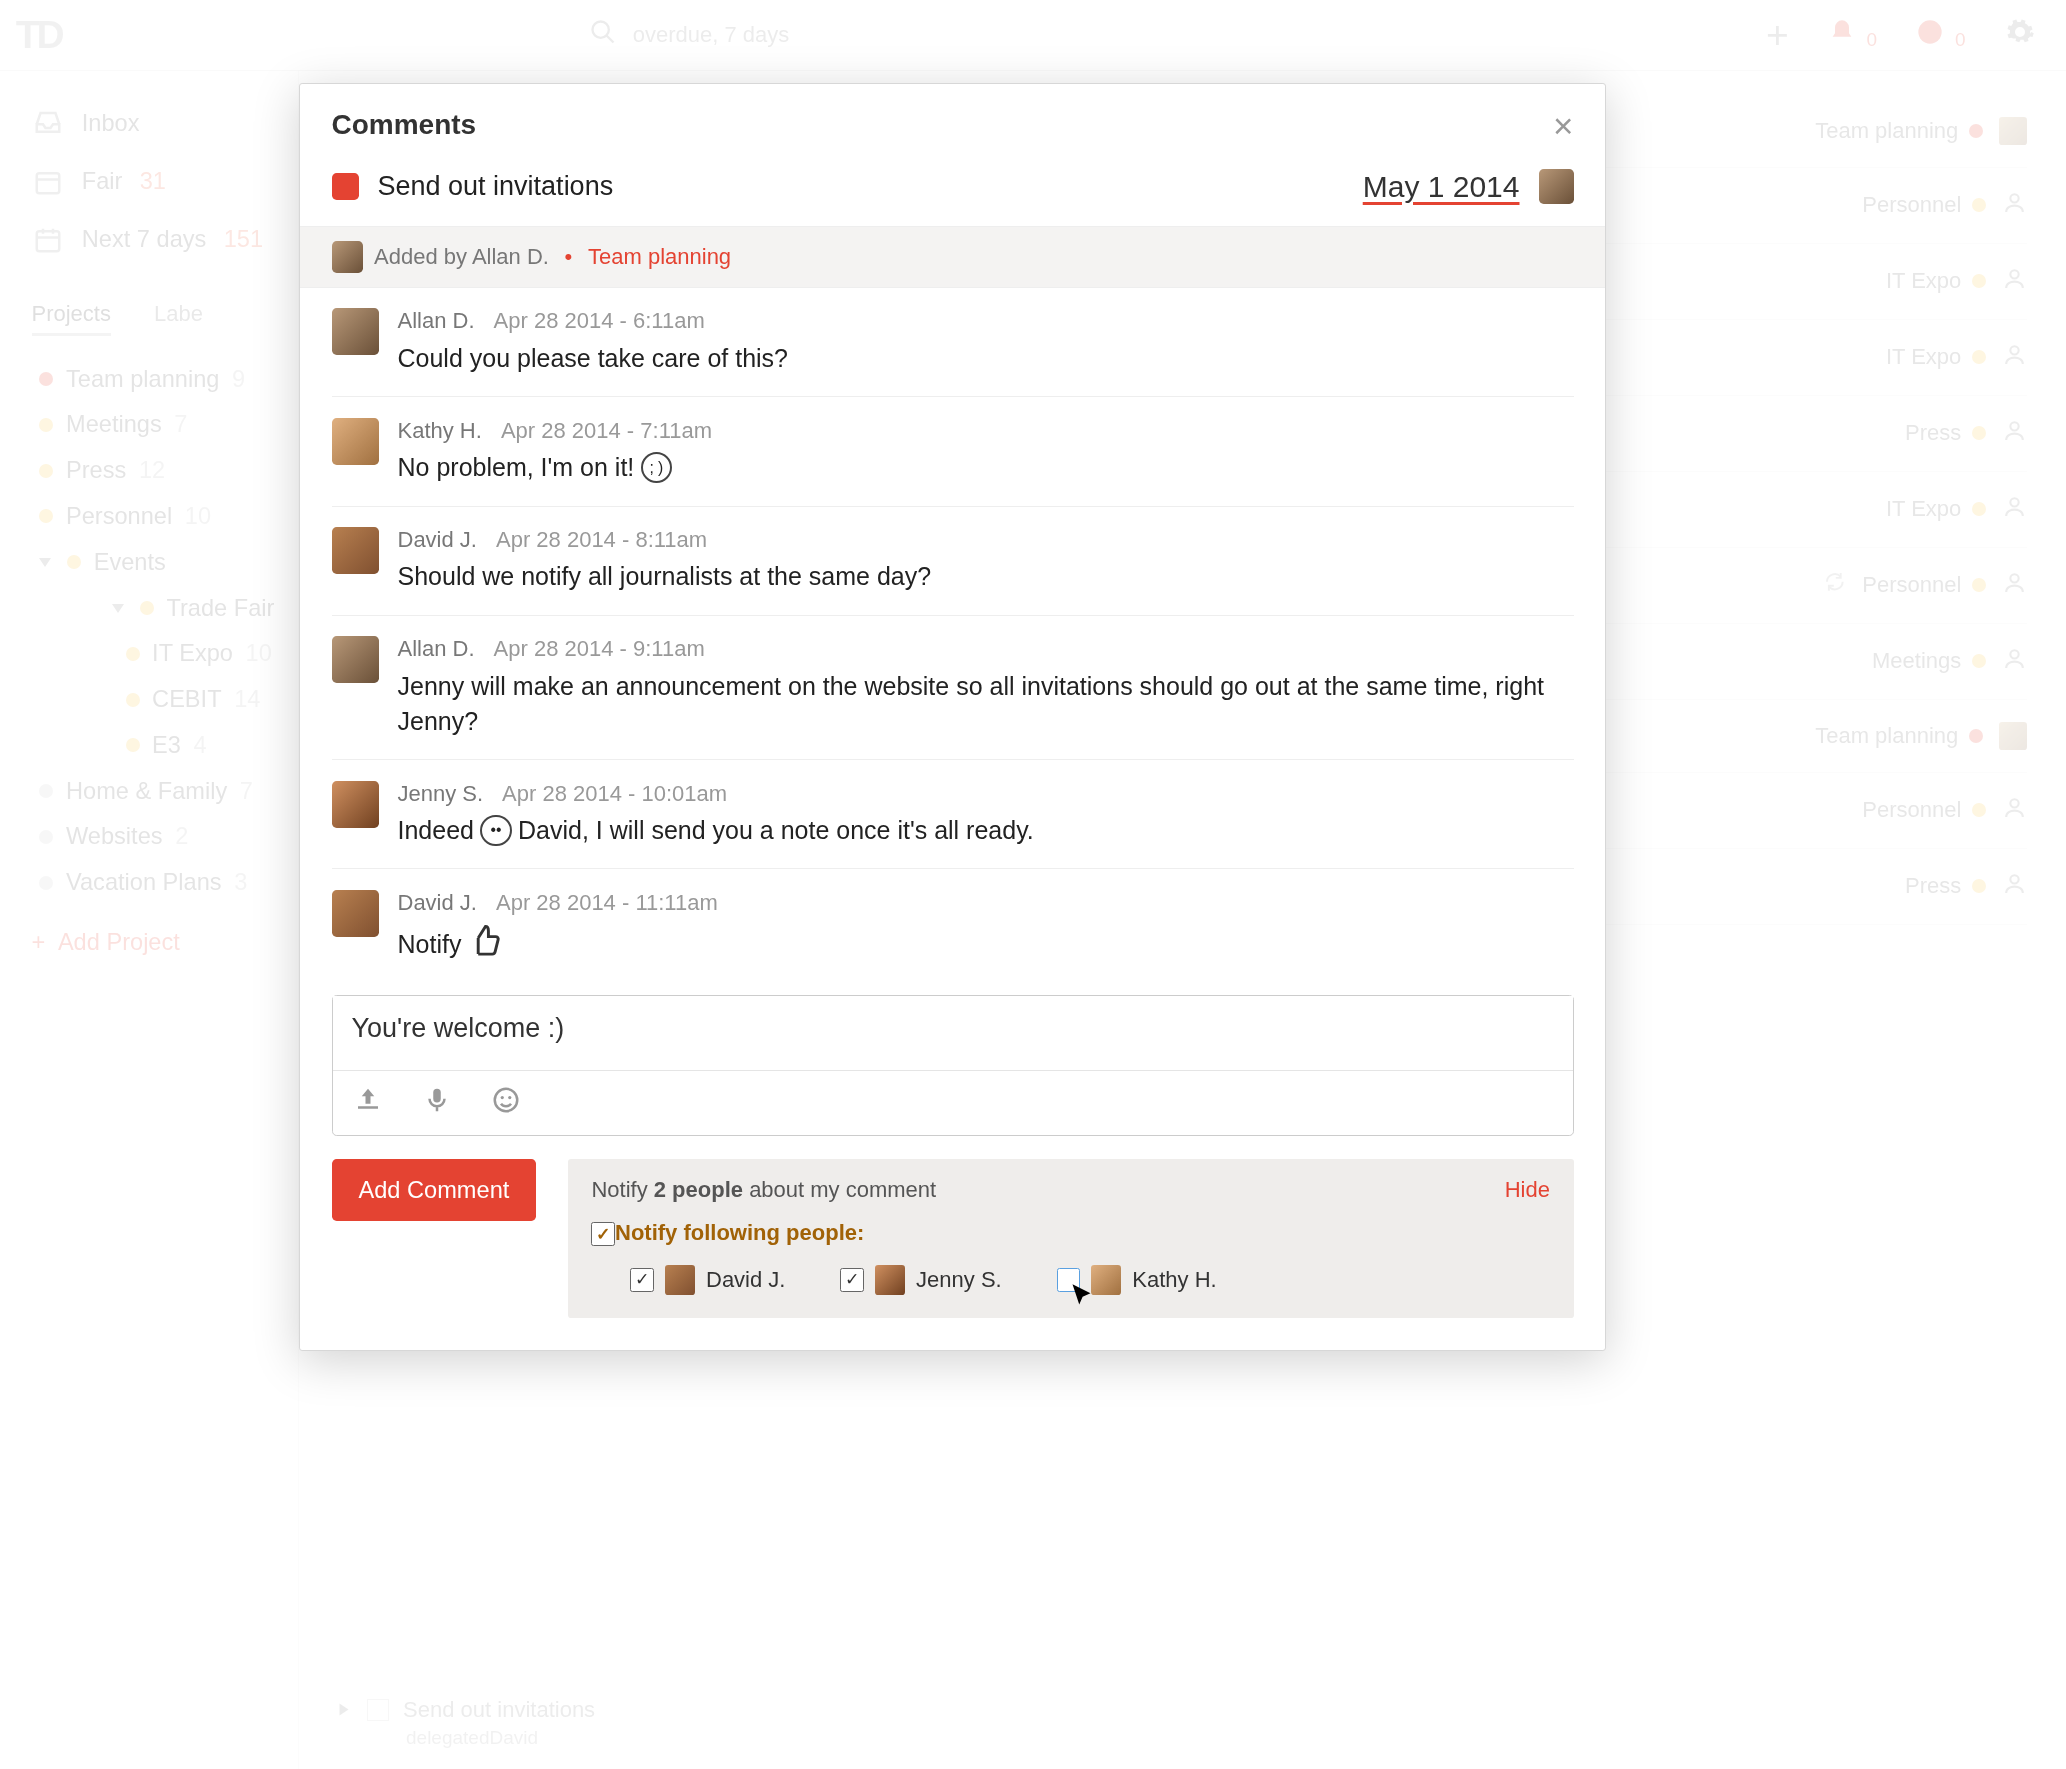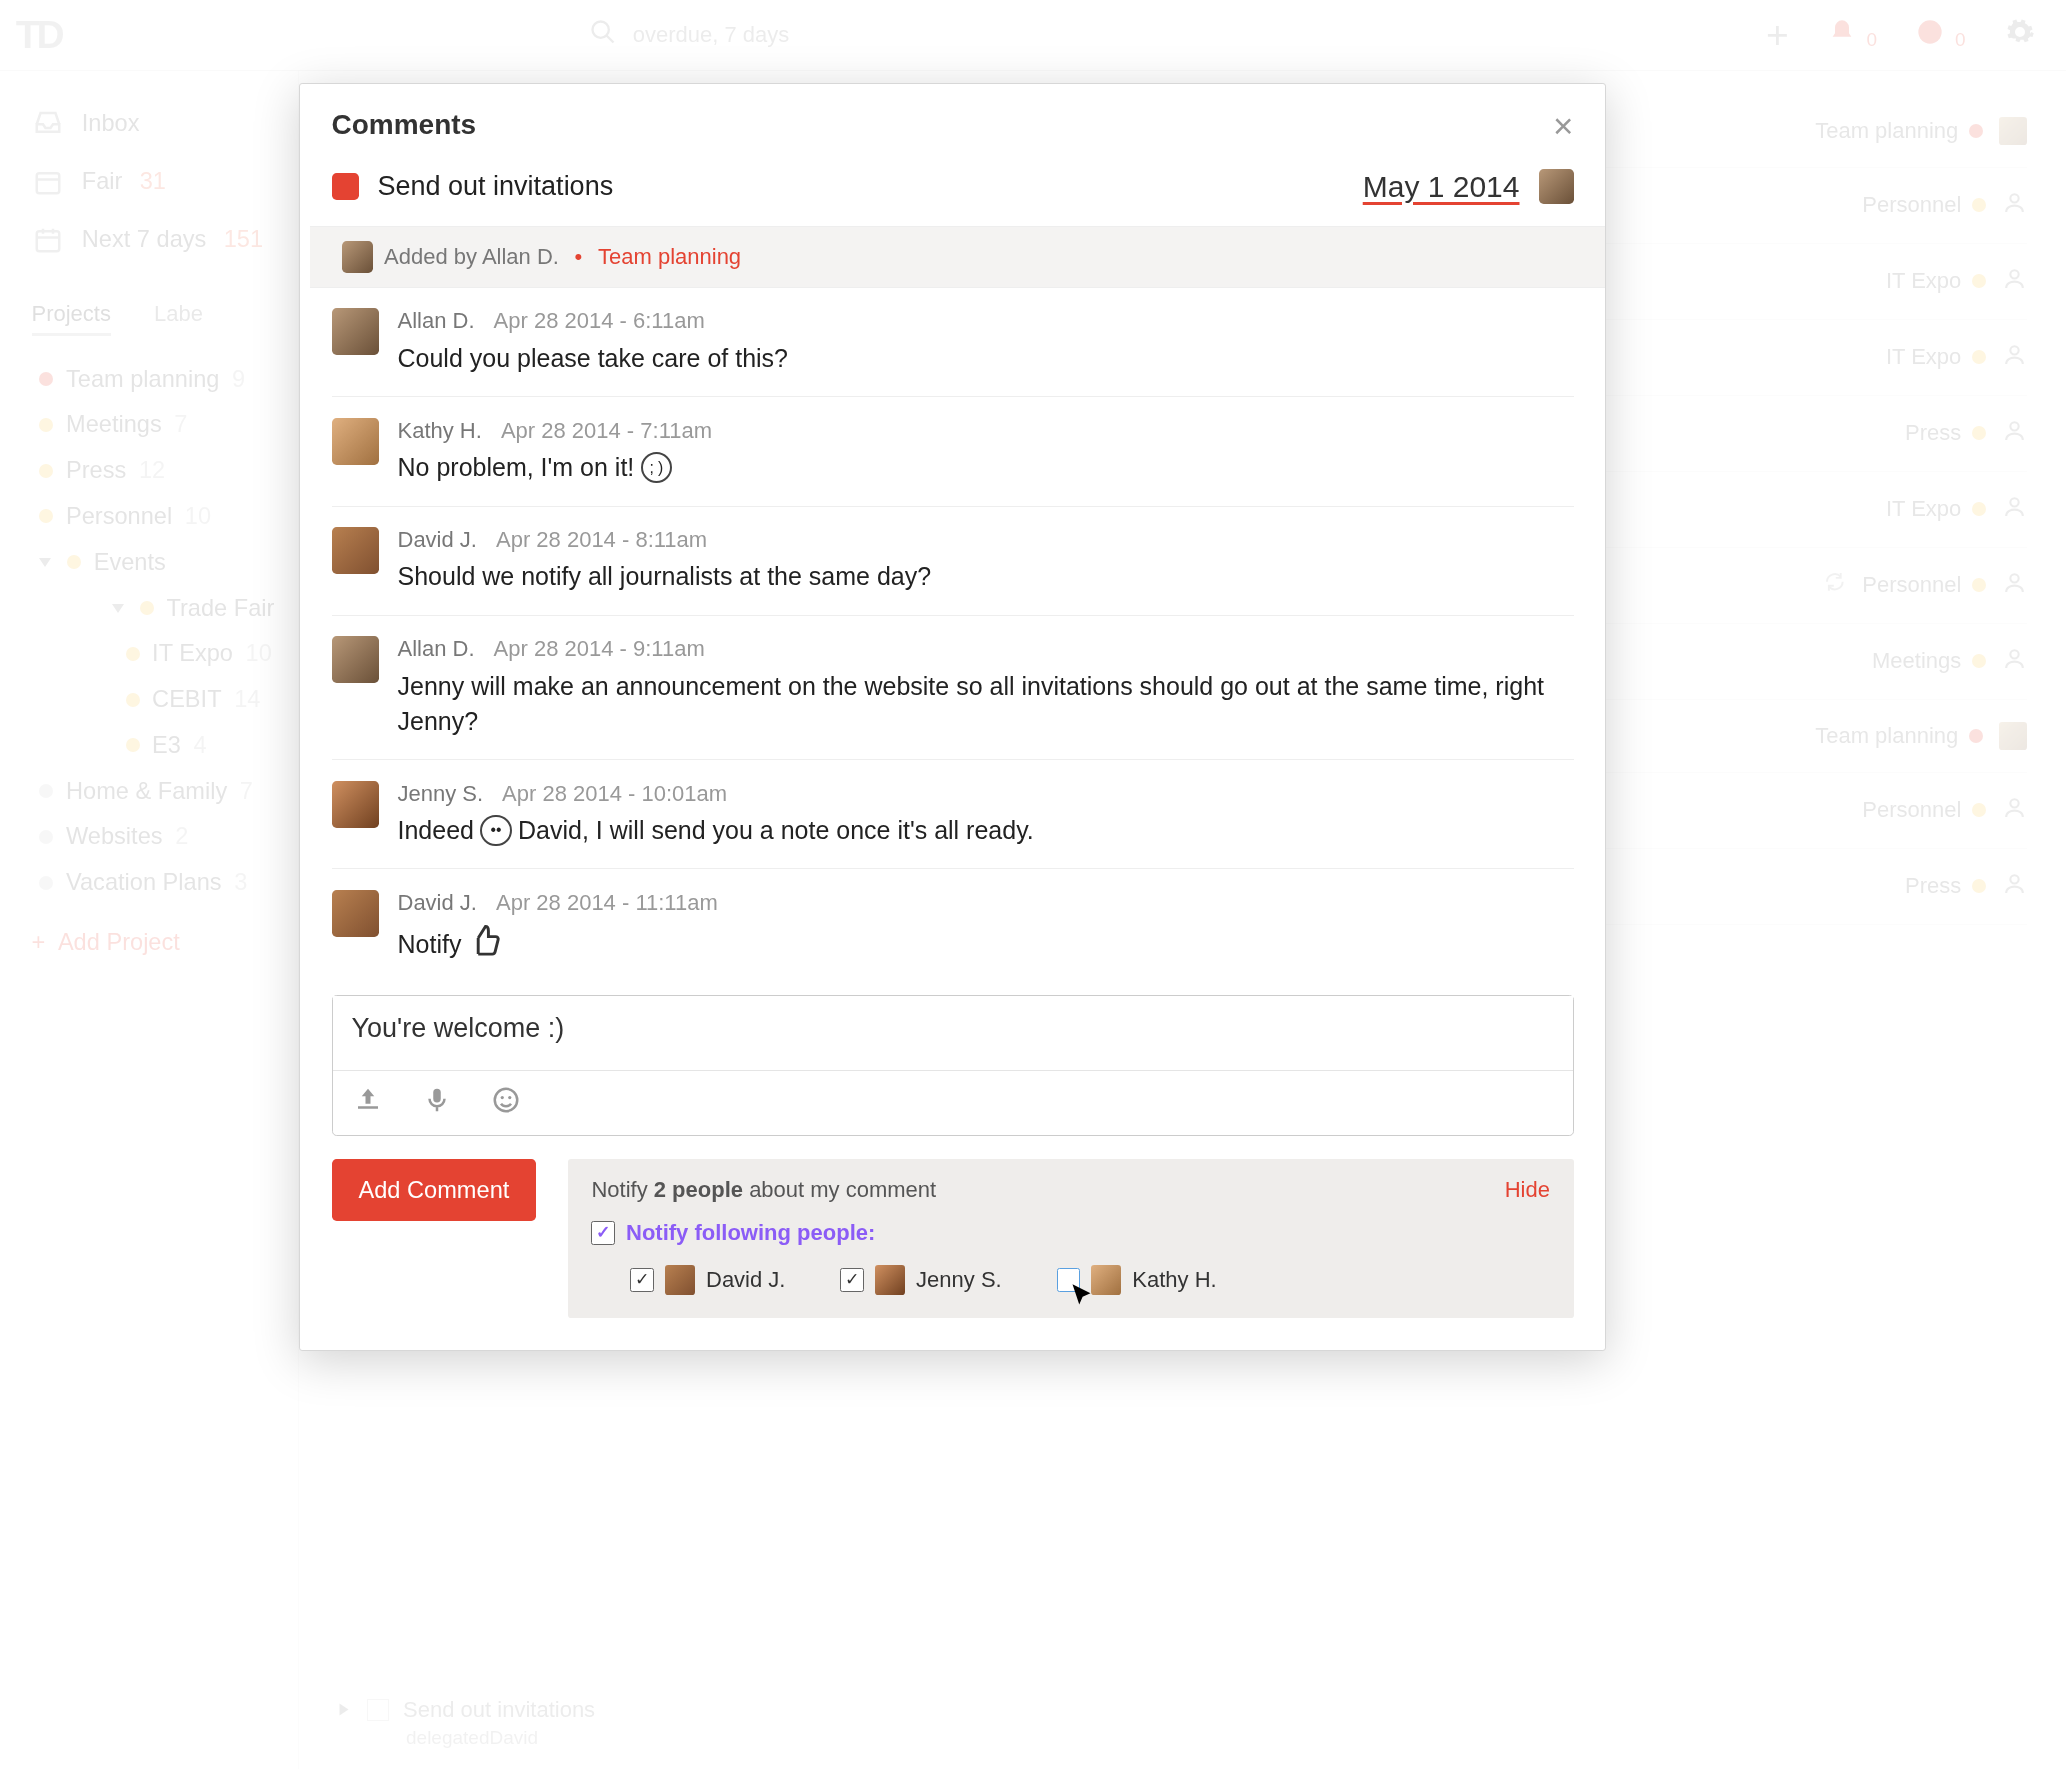--- a/index.html
+++ b/index.html
@@ -53,21 +53,21 @@
   .close { font-size: 35px; color: #999; cursor: pointer; line-height: 1; }
   .task-line { display: flex; align-items: center; gap: 19px; padding: 7.9px 31.5px 22px 31.5px; }
   .pr-box { width: 27px; height: 27px; border-radius: 4.7px; background: #e44332; }
   .task-title { font-size: 27px; color: #222; flex: 1; }
   .due { font-size: 30px; color: #333; text-decoration: underline; text-decoration-color: #e44332; text-underline-offset: 4.7px; }
   .av { width: 35px; height: 35px; border-radius: 4.7px; background: linear-gradient(135deg,#caa87a,#8c6c4a); }
   .av.allan { background: linear-gradient(135deg,#b89878,#6a5038); }
   .av.kathy { background: linear-gradient(135deg,#e0b080,#a07040); }
   .av.david { background: linear-gradient(135deg,#b88050,#805030); }
   .av.jenny { background: linear-gradient(135deg,#d09060,#704020); }
-  .meta-bar { background: #f4f3f2; padding: 14px 31.5px; display: flex; align-items: center; gap: 11px; border-top: 0.8px solid #eee; border-bottom: 0.8px solid #eee; margin-left: 10px; }
+  .meta-bar { background: #f4f3f2; padding: 14px 31.5px; display: flex; align-items: center; gap: 11px; border-top: 0.8px solid #eee; border-bottom: 0.8px solid #eee; }
   .meta-bar .av { width: 31.5px; height: 31.5px; }
   .meta-text { color: #777; font-size: 22px; }
   .meta-sep { color: #e44332; margin: 0 4.7px; }
   .meta-proj { color: #e44332; }
 
   .comments { padding: 0 31.5px; }
   .comment { display: flex; gap: 19px; padding: 20.5px 0; border-bottom: 0.8px solid #eee; }
   .comment:last-of-type { border-bottom: none; }
   .comment .av { width: 47px; height: 47px; flex-shrink: 0; }
   .c-head { display: flex; gap: 19px; align-items: baseline; }
@@ -81,21 +81,21 @@
   .editor textarea { width: 100%; border: none; outline: none; resize: none; padding: 17.3px 19px; font-size: 27px; font-family: inherit; color: #333; height: 68px; }
   .editor-tools { border-top: 0.8px solid #e5e5e5; display: flex; gap: 39px; padding: 14px 20.5px; }
   .editor-tools .tool { color: #888; }
   .editor-tools svg { width: 30px; height: 30px; fill: #999; }
 
   .actions { display: flex; align-items: flex-start; gap: 31.5px; padding: 23.6px 31.5px 0 31.5px; }
   .btn-add { background: #e44332; color: #fff; border: none; border-radius: 4.7px; padding: 17.3px 27px; font-size: 23.6px; cursor: pointer; }
   .notify-box { flex: 1; background: #efedeb; border-radius: 3.1px; padding: 17.3px 23.6px 23.6px 23.6px; position: relative; }
   .notify-top { display: flex; justify-content: space-between; align-items: center; color: #555; font-size: 22px; }
   .notify-top .hide { color: #e44332; }
-  .notify-row { display: flex; align-items: center; gap: 11px; margin-top: 17.3px; color: #8b5cf6; font-weight: 600; font-size: 22px; }
+  .notify-row { display: flex; align-items: flex-end; margin-top: 17.3px; color: #a16207; font-weight: 600; font-size: 22px; }
   .people { display: flex; gap: 55px; margin-top: 19px; padding-left: 39px; flex-wrap: wrap; }
   .person { display: flex; align-items: center; gap: 11px; font-size: 22px; color: #333; position: relative; }
   .chk { width: 23.6px; height: 23.6px; border: 1.6px solid #666; border-radius: 2.4px; display: inline-flex; align-items: center; justify-content: center; font-size: 17.3px; background:#fff; }
   .chk.on::after { content: "✓"; }
   .person .av, .notify-row .av { width: 30px; height: 30px; border-radius: 3.1px; }
   .cursor { position: absolute; left: 11px; top: 17.3px; pointer-events:none; }
   .cursor svg { width: 27px; height: 27px; }
   .person.kathy .chk { border-color: #5aa0e0; }
 
   .person-ic svg { width:25px; height:25px; stroke:#888; fill:none; stroke-width:2; }

